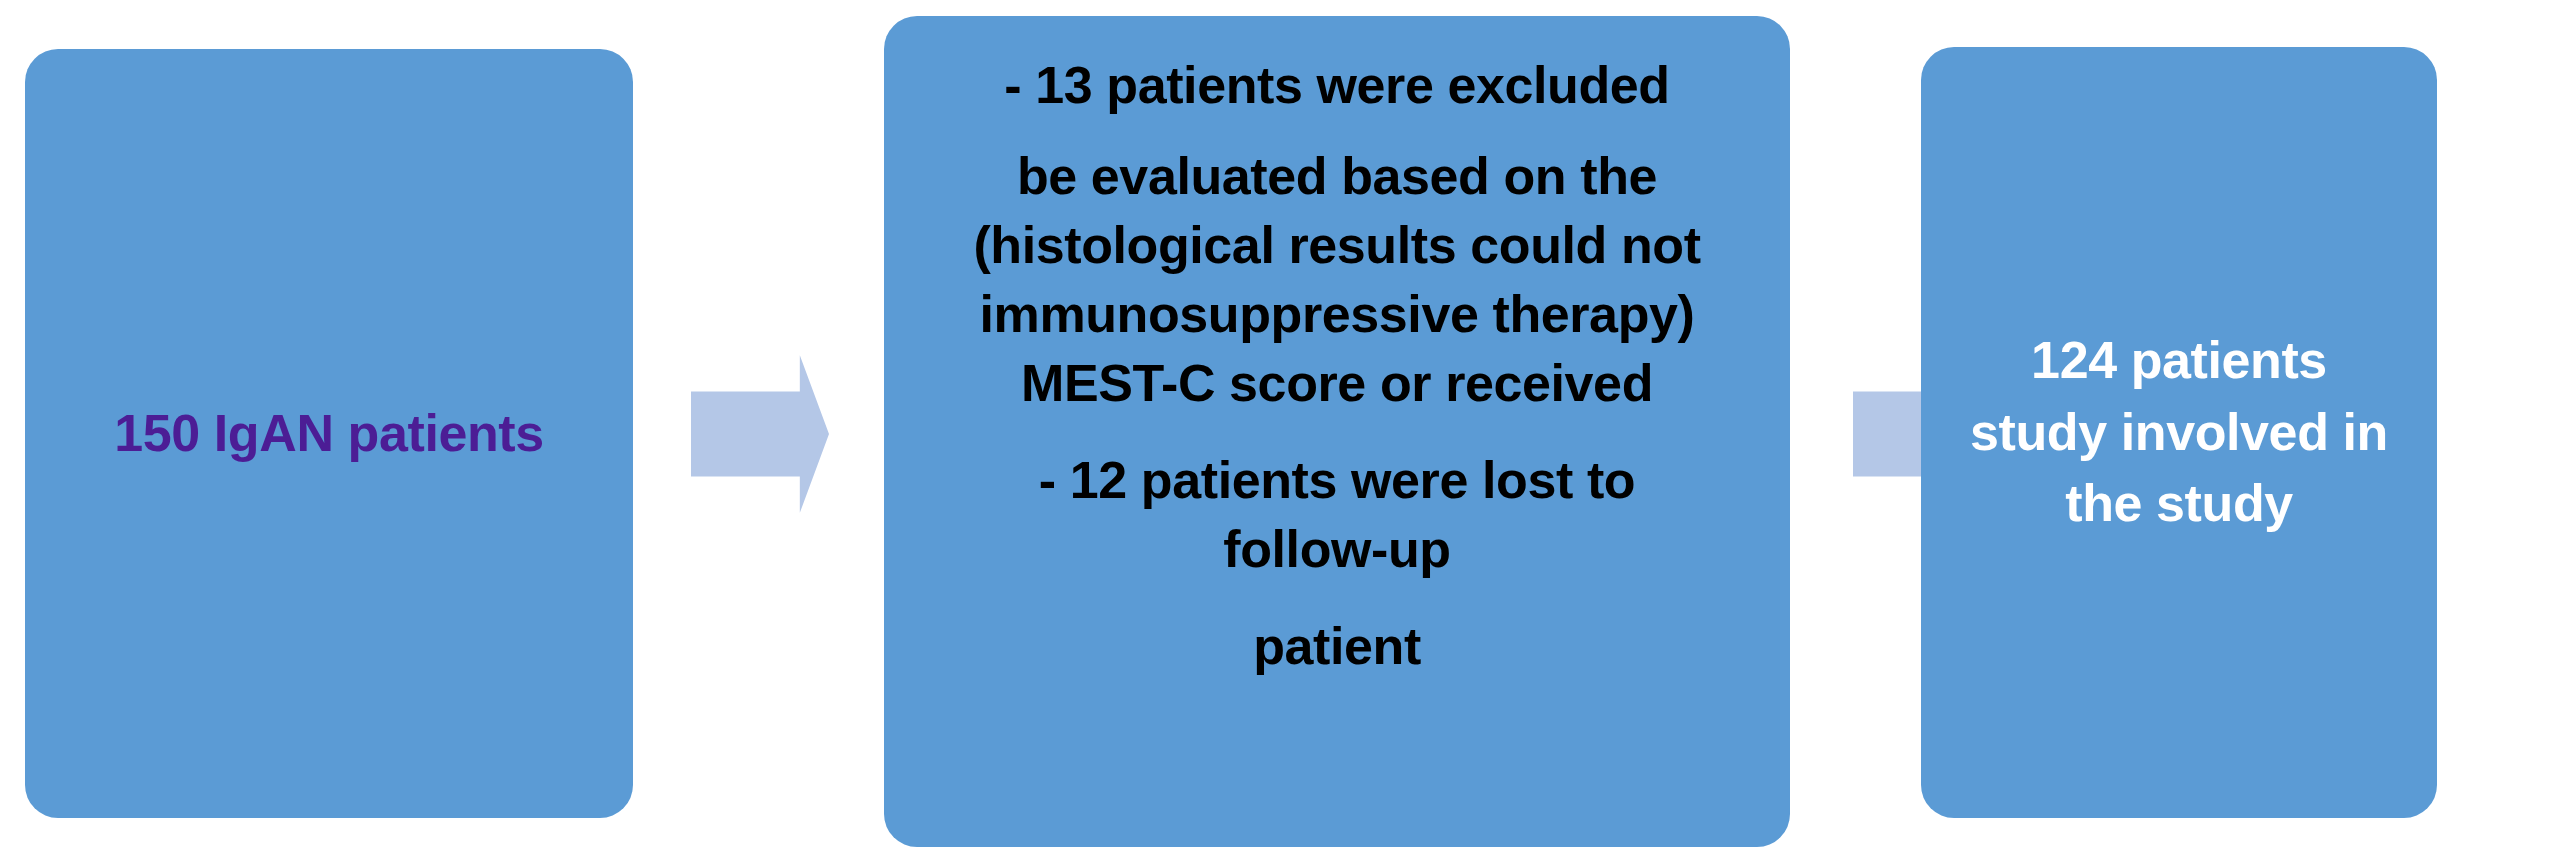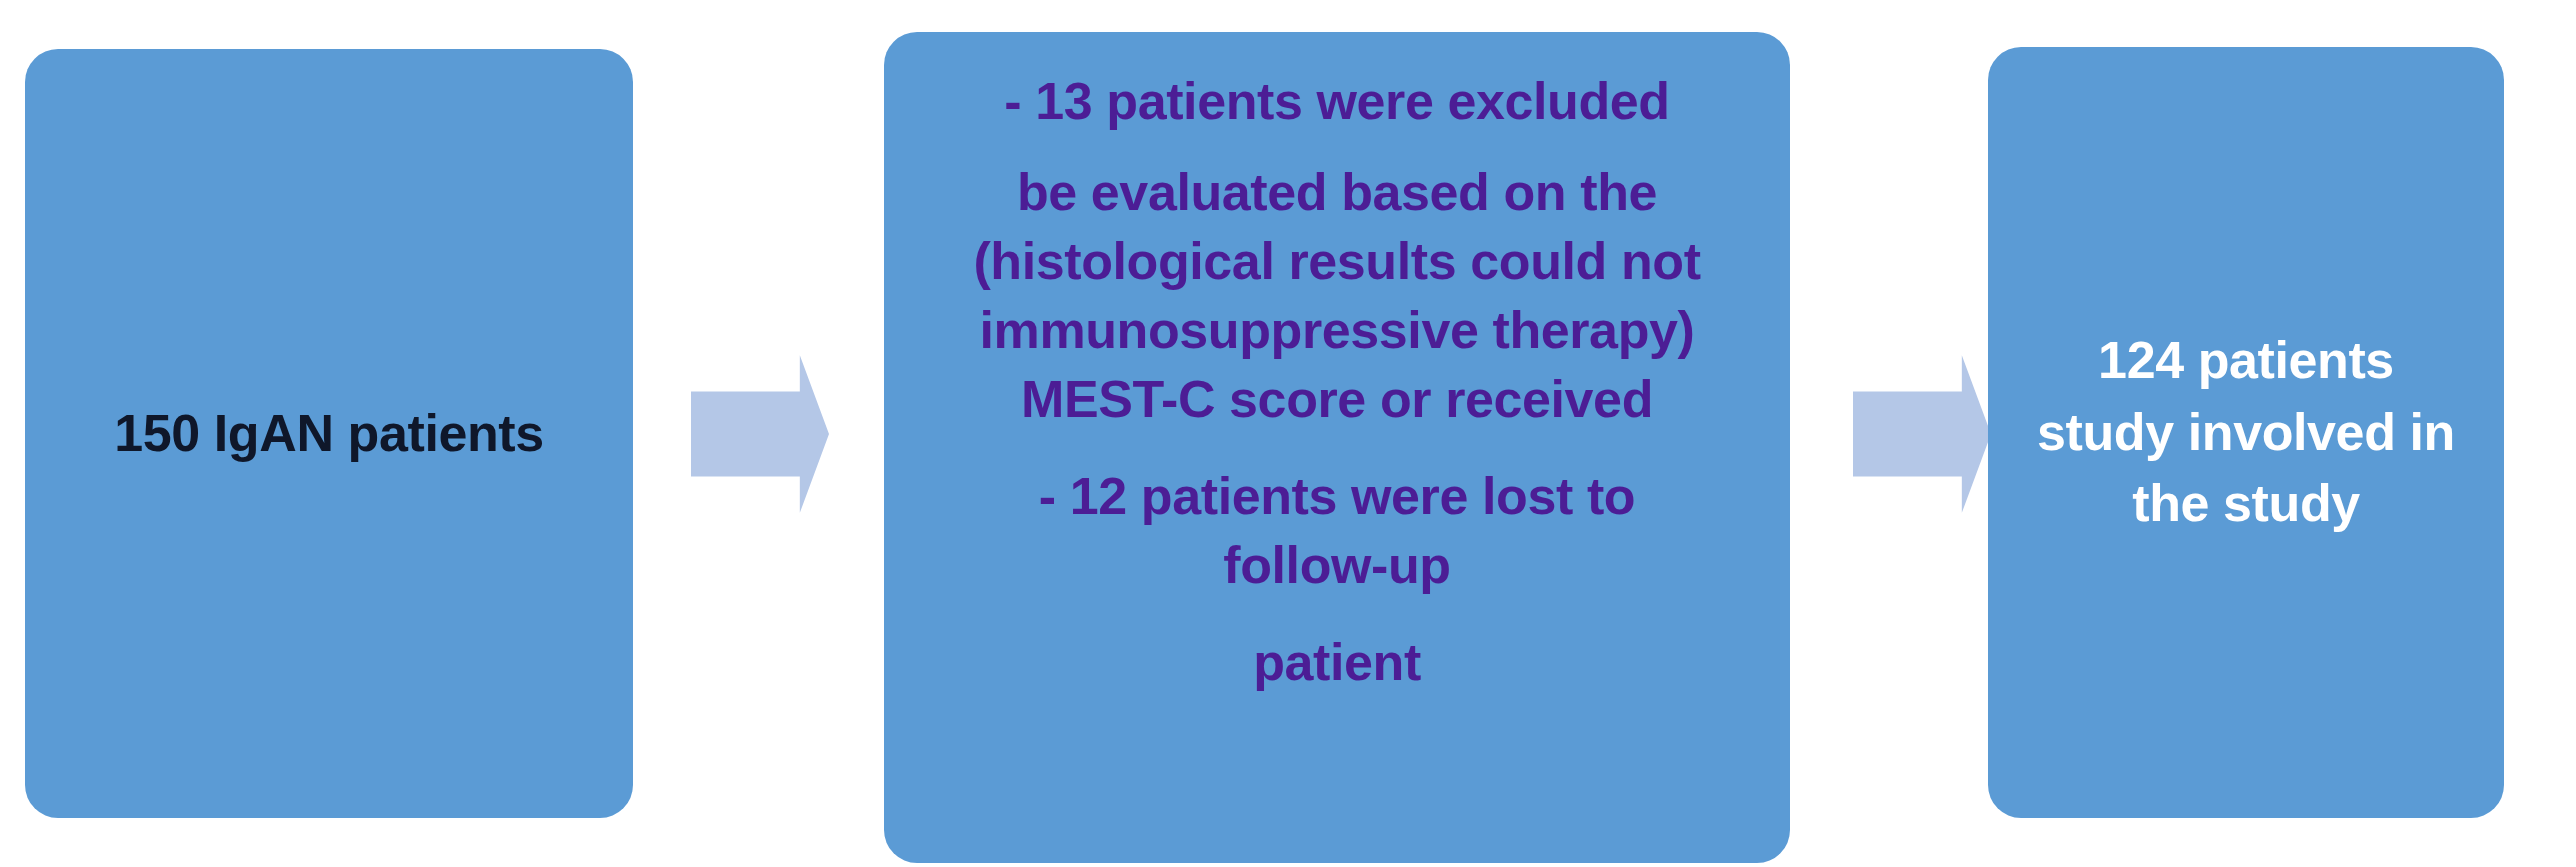--- a/index.html
+++ b/index.html
@@ -67,21 +67,21 @@
   }
   #box-exclusions .group .line {
     line-height: 1.33;
   }
   #box-exclusions .g-excluded   { margin-top: 35px; }
   #box-exclusions .g-histology  { margin-top: 22px; }
   #box-exclusions .g-lost       { margin-top: 27px; }
   #box-exclusions .g-withdrawn  { margin-top: 28px; }
 
   #box-included {
-    left: 1988px;
+    left: 1921px;
     top: 47px;
     width: 516px;
     height: 771px;
     font-size: 52px;
     padding: 0 11px;
   }
   #box-included .line { line-height: 1.38; }
 
   
   .flow-arrow {
@@ -89,29 +89,29 @@
     display: block;
   }
   #arrow-1 { left: 691px; top: 355px; width: 138px; height: 158px; }
   #arrow-2 { left: 1853px; top: 355px; width: 138px; height: 158px; }
 </style>
 </head>
 <body>
 
 <div id="canvas" style="background: rgb(255, 255, 255);">
 
-  <div id="box-prescreened" class="flow-box" style="background: rgb(91, 155, 213); color: #0f172a;">
+  <div id="box-prescreened" class="flow-box" style="background: rgb(91, 155, 213); color: #4c1d95;">
     <span class="line">150 IgAN patients</span>
   </div>
 
   <svg id="arrow-1" class="flow-arrow" viewBox="0 0 175 200" aria-hidden="true">
     <polygon points="0,46 138,46 138,0 175,100 138,200 138,154 0,154" fill="#b4c7e7"></polygon>
   </svg>
 
-  <div id="box-exclusions" class="flow-box" style="background: rgb(91, 155, 213); color: #4c1d95; margin-top: 16px;">
+  <div id="box-exclusions" class="flow-box" style="background: rgb(91, 155, 213); color: #000000;">
 
     <div class="group g-excluded">
       <span class="line">-  13 patients were excluded</span>
     </div>
 
     <div class="group g-histology">
       <span class="line">be evaluated based on the</span>
       <span class="line">(histological results could not</span>
       <span class="line">immunosuppressive therapy)</span>
       <span class="line">MEST-C score or received</span>

